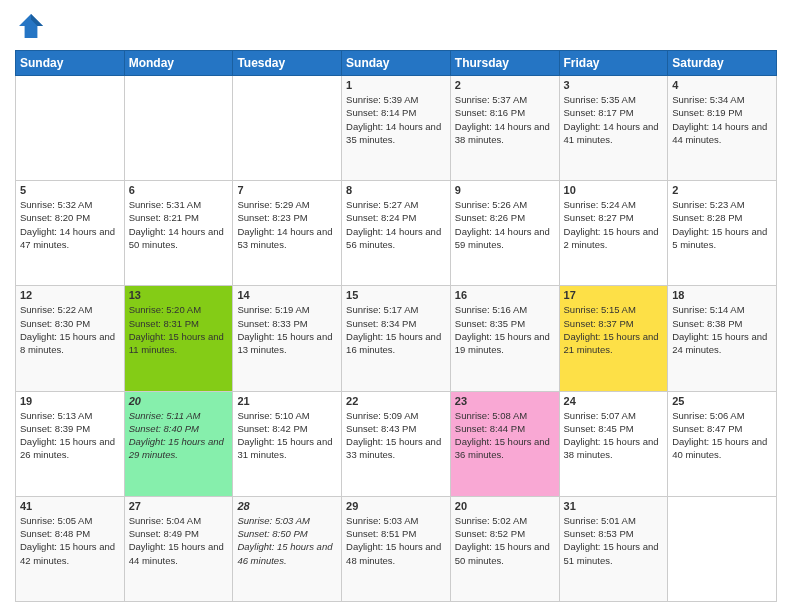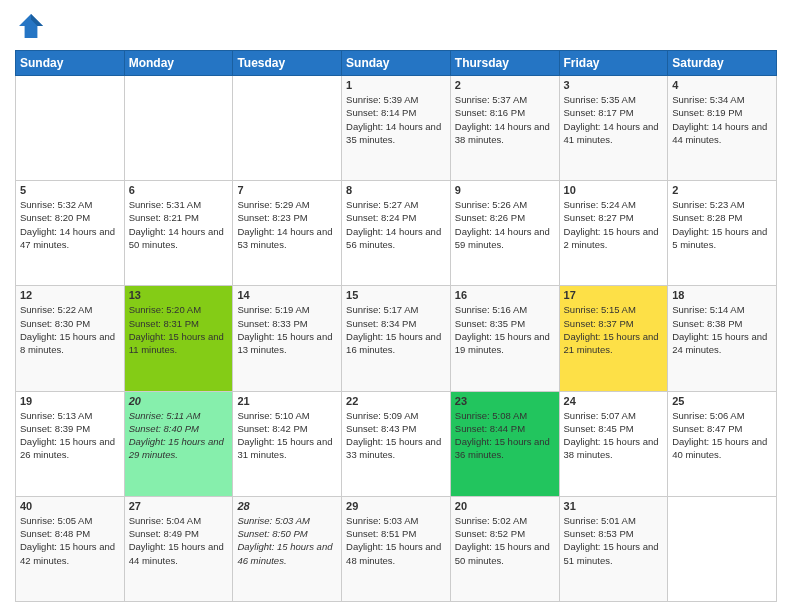--- a/index.html
+++ b/index.html
@@ -227,36 +227,36 @@
             <div class="cell-content">Sunrise: 5:11 AM<br>Sunset: 8:40 PM<br>Daylight: 15 hours and 29 minutes.</div>
           </td>
           <td style="background: rgb(255, 255, 255);">
             <span class="day-number">21</span>
             <div class="cell-content">Sunrise: 5:10 AM<br>Sunset: 8:42 PM<br>Daylight: 15 hours and 31 minutes.</div>
           </td>
           <td style="background: rgb(255, 255, 255);">
             <span class="day-number">22</span>
             <div class="cell-content">Sunrise: 5:09 AM<br>Sunset: 8:43 PM<br>Daylight: 15 hours and 33 minutes.</div>
           </td>
-          <td style="background: #22c55e;">
+          <td style="background: #f9a8d4;">
             <span class="day-number">23</span>
             <div class="cell-content">Sunrise: 5:08 AM<br>Sunset: 8:44 PM<br>Daylight: 15 hours and 36 minutes.</div>
           </td>
           <td style="background: rgb(255, 255, 255);">
             <span class="day-number">24</span>
             <div class="cell-content">Sunrise: 5:07 AM<br>Sunset: 8:45 PM<br>Daylight: 15 hours and 38 minutes.</div>
           </td>
           <td style="background: rgb(255, 255, 255);">
             <span class="day-number">25</span>
             <div class="cell-content">Sunrise: 5:06 AM<br>Sunset: 8:47 PM<br>Daylight: 15 hours and 40 minutes.</div>
           </td>
         </tr>
         <tr>
           <td style="background: rgb(249, 249, 249);">
-            <span class="day-number">40</span>
+            <span class="day-number">41</span>
             <div class="cell-content">Sunrise: 5:05 AM<br>Sunset: 8:48 PM<br>Daylight: 15 hours and 42 minutes.</div>
           </td>
           <td style="background: rgb(249, 249, 249); margin-left: 12px;">
             <span class="day-number">27</span>
             <div class="cell-content">Sunrise: 5:04 AM<br>Sunset: 8:49 PM<br>Daylight: 15 hours and 44 minutes.</div>
           </td>
           <td style="background: rgb(249, 249, 249); font-style: italic;">
             <span class="day-number">28</span>
             <div class="cell-content">Sunrise: 5:03 AM<br>Sunset: 8:50 PM<br>Daylight: 15 hours and 46 minutes.</div>
           </td>

